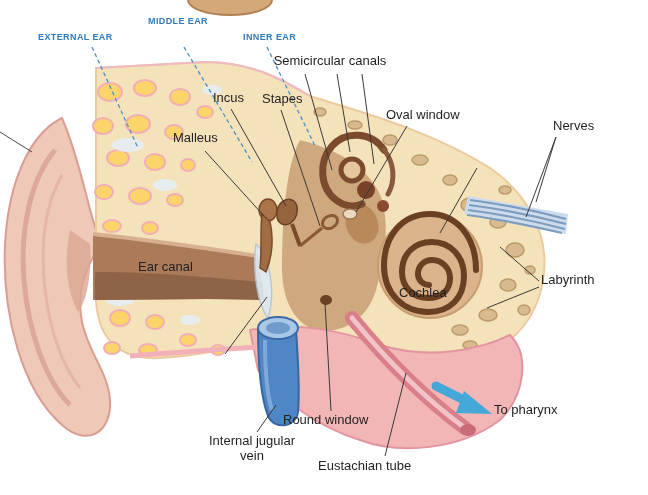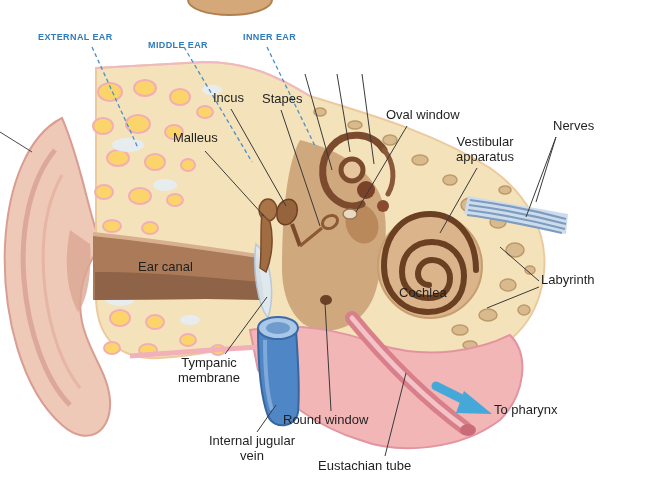--- a/index.html
+++ b/index.html
@@ -200,43 +200,42 @@
       <line x1="539" y1="281" x2="500" y2="247"></line>
       <line x1="539" y1="287" x2="487" y2="308"></line>
       <line x1="225" y1="354" x2="267" y2="297"></line>
       <line x1="331" y1="411" x2="325" y2="303"></line>
       <line x1="257" y1="432" x2="276" y2="405"></line>
       <line x1="385" y1="456" x2="406" y2="373"></line>
     </g>
   </svg>
 
   <div class="region" style="left:38px; top:32px;">EXTERNAL EAR</div>
-  <div class="region" style="left:148px; top:40px;">MIDDLE EAR</div>
+  <div class="region" style="left:148px; top:16px;">MIDDLE EAR</div>
   <div class="region" style="left:243px; top:32px;">INNER EAR</div>
 
+  <div class="lbl center" style="left:260px; top:54px; width:140px;">Semicircular canals</div>
 
   <div class="lbl nowrap" style="left:213px; top:91px;">Incus</div>
 
   <div class="lbl nowrap" style="left:262px; top:92px;">Stapes</div>
 
   <div class="lbl nowrap" style="left:386px; top:108px;">Oval window</div>
 
   <div class="lbl nowrap" style="left:553px; top:119px;">Nerves</div>
 
-  <div class="lbl center" style="left:440px; top:135px; width:90px;">Vestibular apparatus</div>
 
   <div class="lbl nowrap" style="left:173px; top:131px;">Malleus</div>
 
   <div class="lbl nowrap" style="left:138px; top:260px;">Ear canal</div>
 
   <div class="lbl nowrap" style="left:399px; top:286px;">Cochlea</div>
 
   <div class="lbl nowrap" style="left:541px; top:273px;">Labyrinth</div>
 
-  <div class="lbl center" style="left:168px; top:356px; width:82px;">Tympanic membrane</div>
 
   <div class="lbl nowrap" style="left:283px; top:413px;">Round window</div>
 
   <div class="lbl nowrap" style="left:494px; top:403px;">To pharynx</div>
 
   <div class="lbl center" style="left:207px; top:434px; width:90px;">Internal jugular vein</div>
 
   <div class="lbl nowrap" style="left:318px; top:459px;">Eustachian tube</div>
 
 </div>

